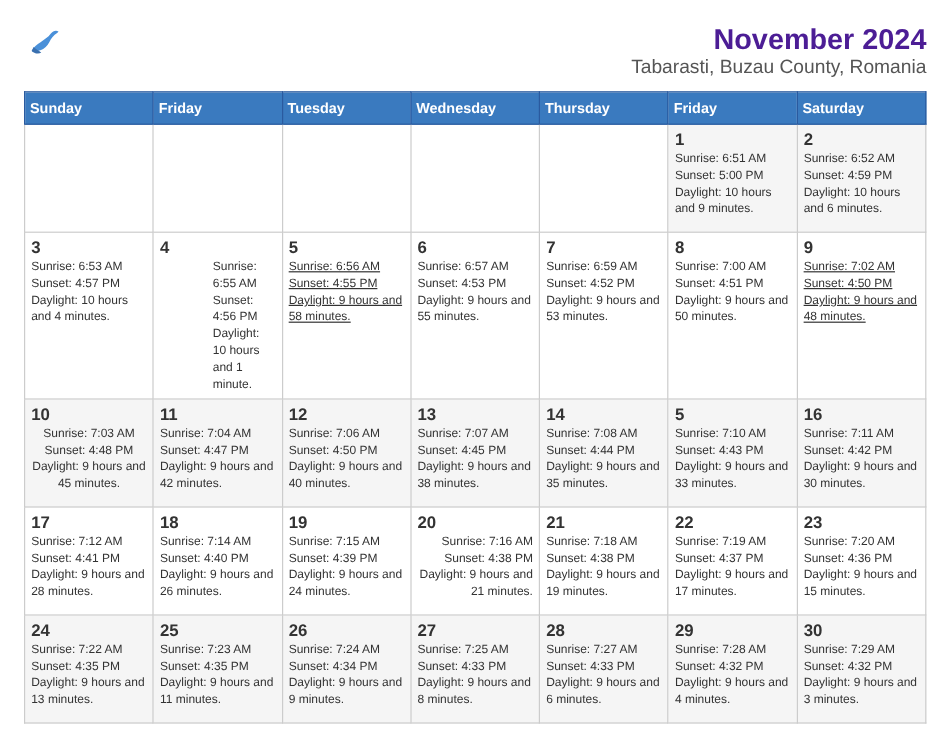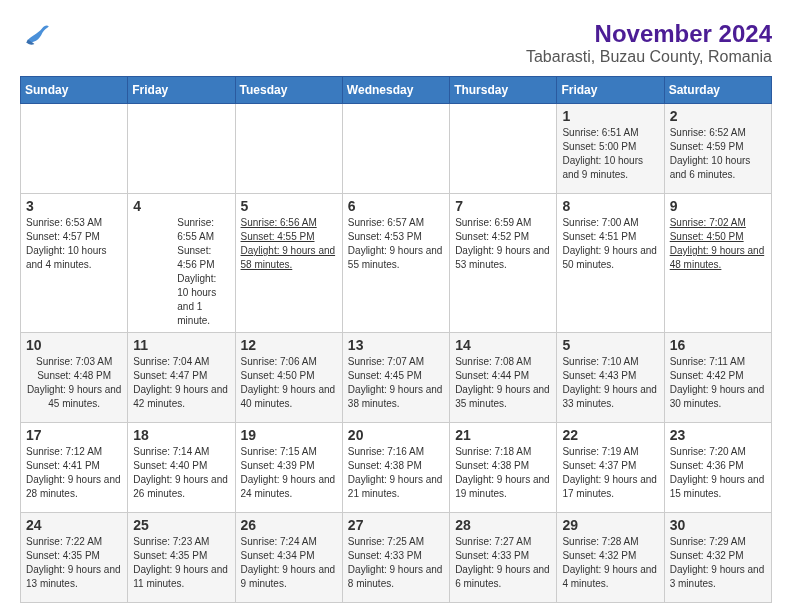--- a/index.html
+++ b/index.html
@@ -244,21 +244,21 @@
 Daylight: 9 hours and 26 minutes.</div>
         </td>
         <td>
           <span class="day-number">19</span>
           <div class="day-info" style="white-space: pre-line;">Sunrise: 7:15 AM
 Sunset: 4:39 PM
 Daylight: 9 hours and 24 minutes.</div>
         </td>
         <td>
           <span class="day-number">20</span>
-          <div class="day-info" style="white-space: pre-line;">Sunrise: 7:16 AM
+          <div class="day-info" style="white-space: pre-line; text-align: right;">Sunrise: 7:16 AM
 Sunset: 4:38 PM
 Daylight: 9 hours and 21 minutes.</div>
         </td>
         <td>
           <span class="day-number">21</span>
           <div class="day-info" style="white-space: pre-line;">Sunrise: 7:18 AM
 Sunset: 4:38 PM
 Daylight: 9 hours and 19 minutes.</div>
         </td>
         <td>

